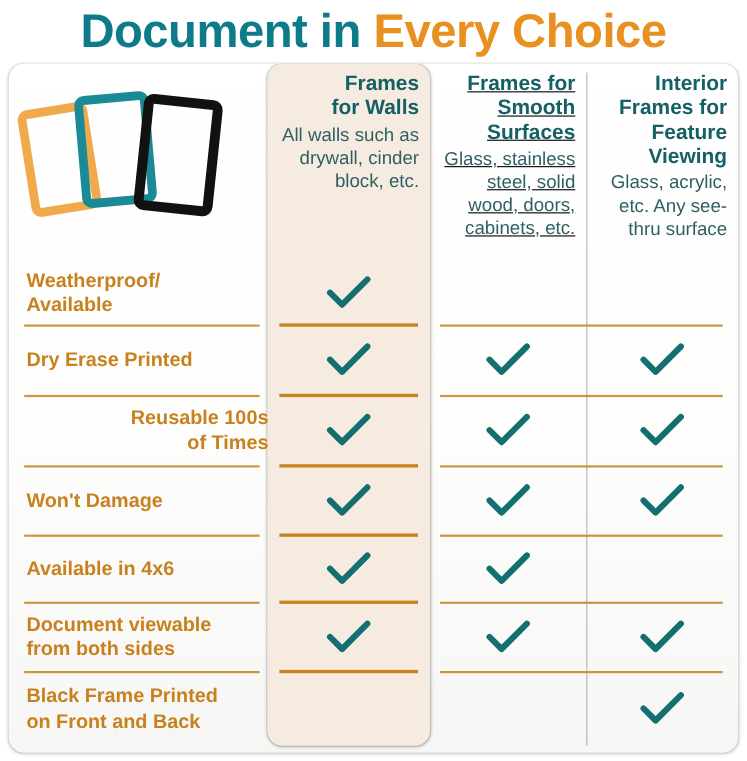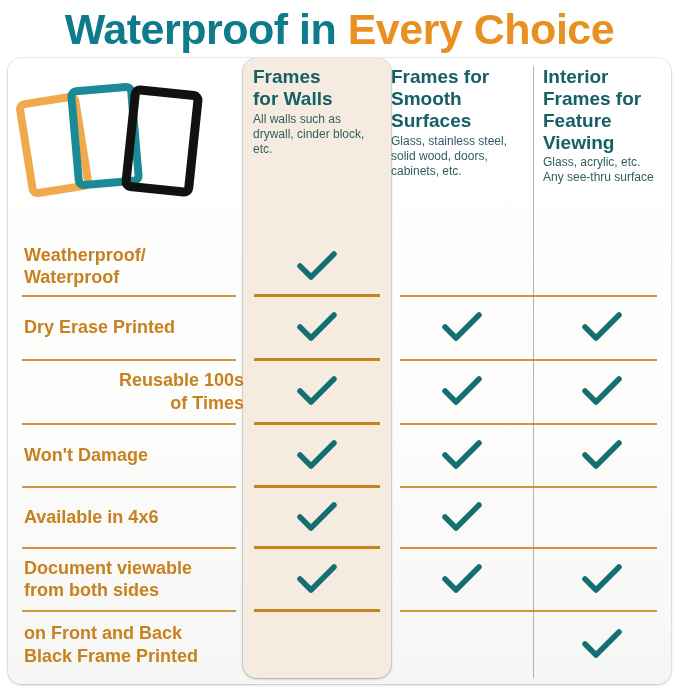--- a/index.html
+++ b/index.html
@@ -79,32 +79,32 @@
     left: 0; top: 0;
     width: 663px;
     height: 178px;
     z-index: 3;
   }
   .hcell {
     position: absolute;
     top: 0;
     height: 178px;
     padding: 8px 10px 0 10px;
-    text-align: left;
+    text-align: right;
   }
   .hcell .h-title {
     color: #156064;
     font-size: 19px;
     font-weight: bold;
     line-height: 1.15;
     margin-bottom: 2px;
   }
   .hcell .h-sub {
     color: #2f5f62;
-    font-size: 12px;
+    font-size: 17px;
     line-height: 1.25;
     font-weight: normal;
   }
 
   
   .frames-deco {
     position: absolute;
     left: 0px; top: 10px;
     width: 235px; height: 150px;
     z-index: 3;
@@ -176,21 +176,21 @@
   .divline.seg-c1    { left: 246px; width: 126px; height: 3px; }
   .divline.seg-c2c3  { left: 392px; width: 257px; }
 
   .divline.thin { opacity: 0.85; }
 </style>
 </head>
 <body>
 
 <div class="title-bar">
   <span class="title-text">
-    <span class="title-a">Waterproof in </span><span class="title-b">Every Choice</span>
+    <span class="title-a">Document in </span><span class="title-b">Every Choice</span>
   </span>
 </div>
 
 <div class="card">
   <div class="grid">
 
     <div class="highlight-panel"></div>
     <div class="vdivider"></div>
 
     <div class="frames-deco">
@@ -200,35 +200,35 @@
     </div>
 
     <div class="header-row" id="header-row">
         <div class="hcell" style="left: 235px; width: 148px;">
           <div class="h-title">
             <div>Frames</div>
             <div>for Walls</div>
           </div>
           <div class="h-sub">All walls such as drywall, cinder block, etc.</div>
         </div>
-        <div class="hcell" style="left: 373px; width: 142px;">
+        <div class="hcell" style="left: 383px; width: 142px; text-decoration: underline;">
           <div class="h-title">Frames for Smooth Surfaces</div>
           <div class="h-sub">Glass, stainless steel, solid wood, doors, cabinets, etc.</div>
         </div>
         <div class="hcell" style="left: 525px; width: 138px;">
           <div class="h-title">Interior Frames for Feature Viewing</div>
           <div class="h-sub">Glass, acrylic, etc. Any see-thru surface</div>
         </div>
       </div>
 
     <div id="rows-container">
         <div class="row" style="top: 178px; height: 59px;">
           <div class="row-label">
             <div>Weatherproof/</div>
-            <div>Waterproof</div>
+            <div>Available</div>
           </div>
           <div class="cell-check" style="left: 235px; width: 148px;">
             <span class="check">
               <svg width="42" height="32" viewBox="0 0 42 32">
                 <path d="M4 16 L15 27 L38 4" fill="none" stroke="#147070" stroke-width="5.5" stroke-linecap="round" stroke-linejoin="round"></path>
               </svg>
             </span>
           </div>
           <div class="cell-check" style="left: 383px; width: 142px;"></div>
           <div class="cell-check" style="left: 525px; width: 138px;"></div>
@@ -354,22 +354,22 @@
           <div class="cell-check" style="left: 525px; width: 138px;">
             <span class="check">
               <svg width="42" height="32" viewBox="0 0 42 32">
                 <path d="M4 16 L15 27 L38 4" fill="none" stroke="#147070" stroke-width="5.5" stroke-linecap="round" stroke-linejoin="round"></path>
               </svg>
             </span>
           </div>
         </div>
         <div class="row" style="top: 552px; height: 68px;">
           <div class="row-label">
+            <div>Black Frame Printed</div>
             <div>on Front and Back</div>
-            <div>Black Frame Printed</div>
           </div>
           <div class="cell-check" style="left: 235px; width: 148px;"></div>
           <div class="cell-check" style="left: 383px; width: 142px;"></div>
           <div class="cell-check" style="left: 525px; width: 138px;">
             <span class="check">
               <svg width="42" height="32" viewBox="0 0 42 32">
                 <path d="M4 16 L15 27 L38 4" fill="none" stroke="#147070" stroke-width="5.5" stroke-linecap="round" stroke-linejoin="round"></path>
               </svg>
             </span>
           </div>

